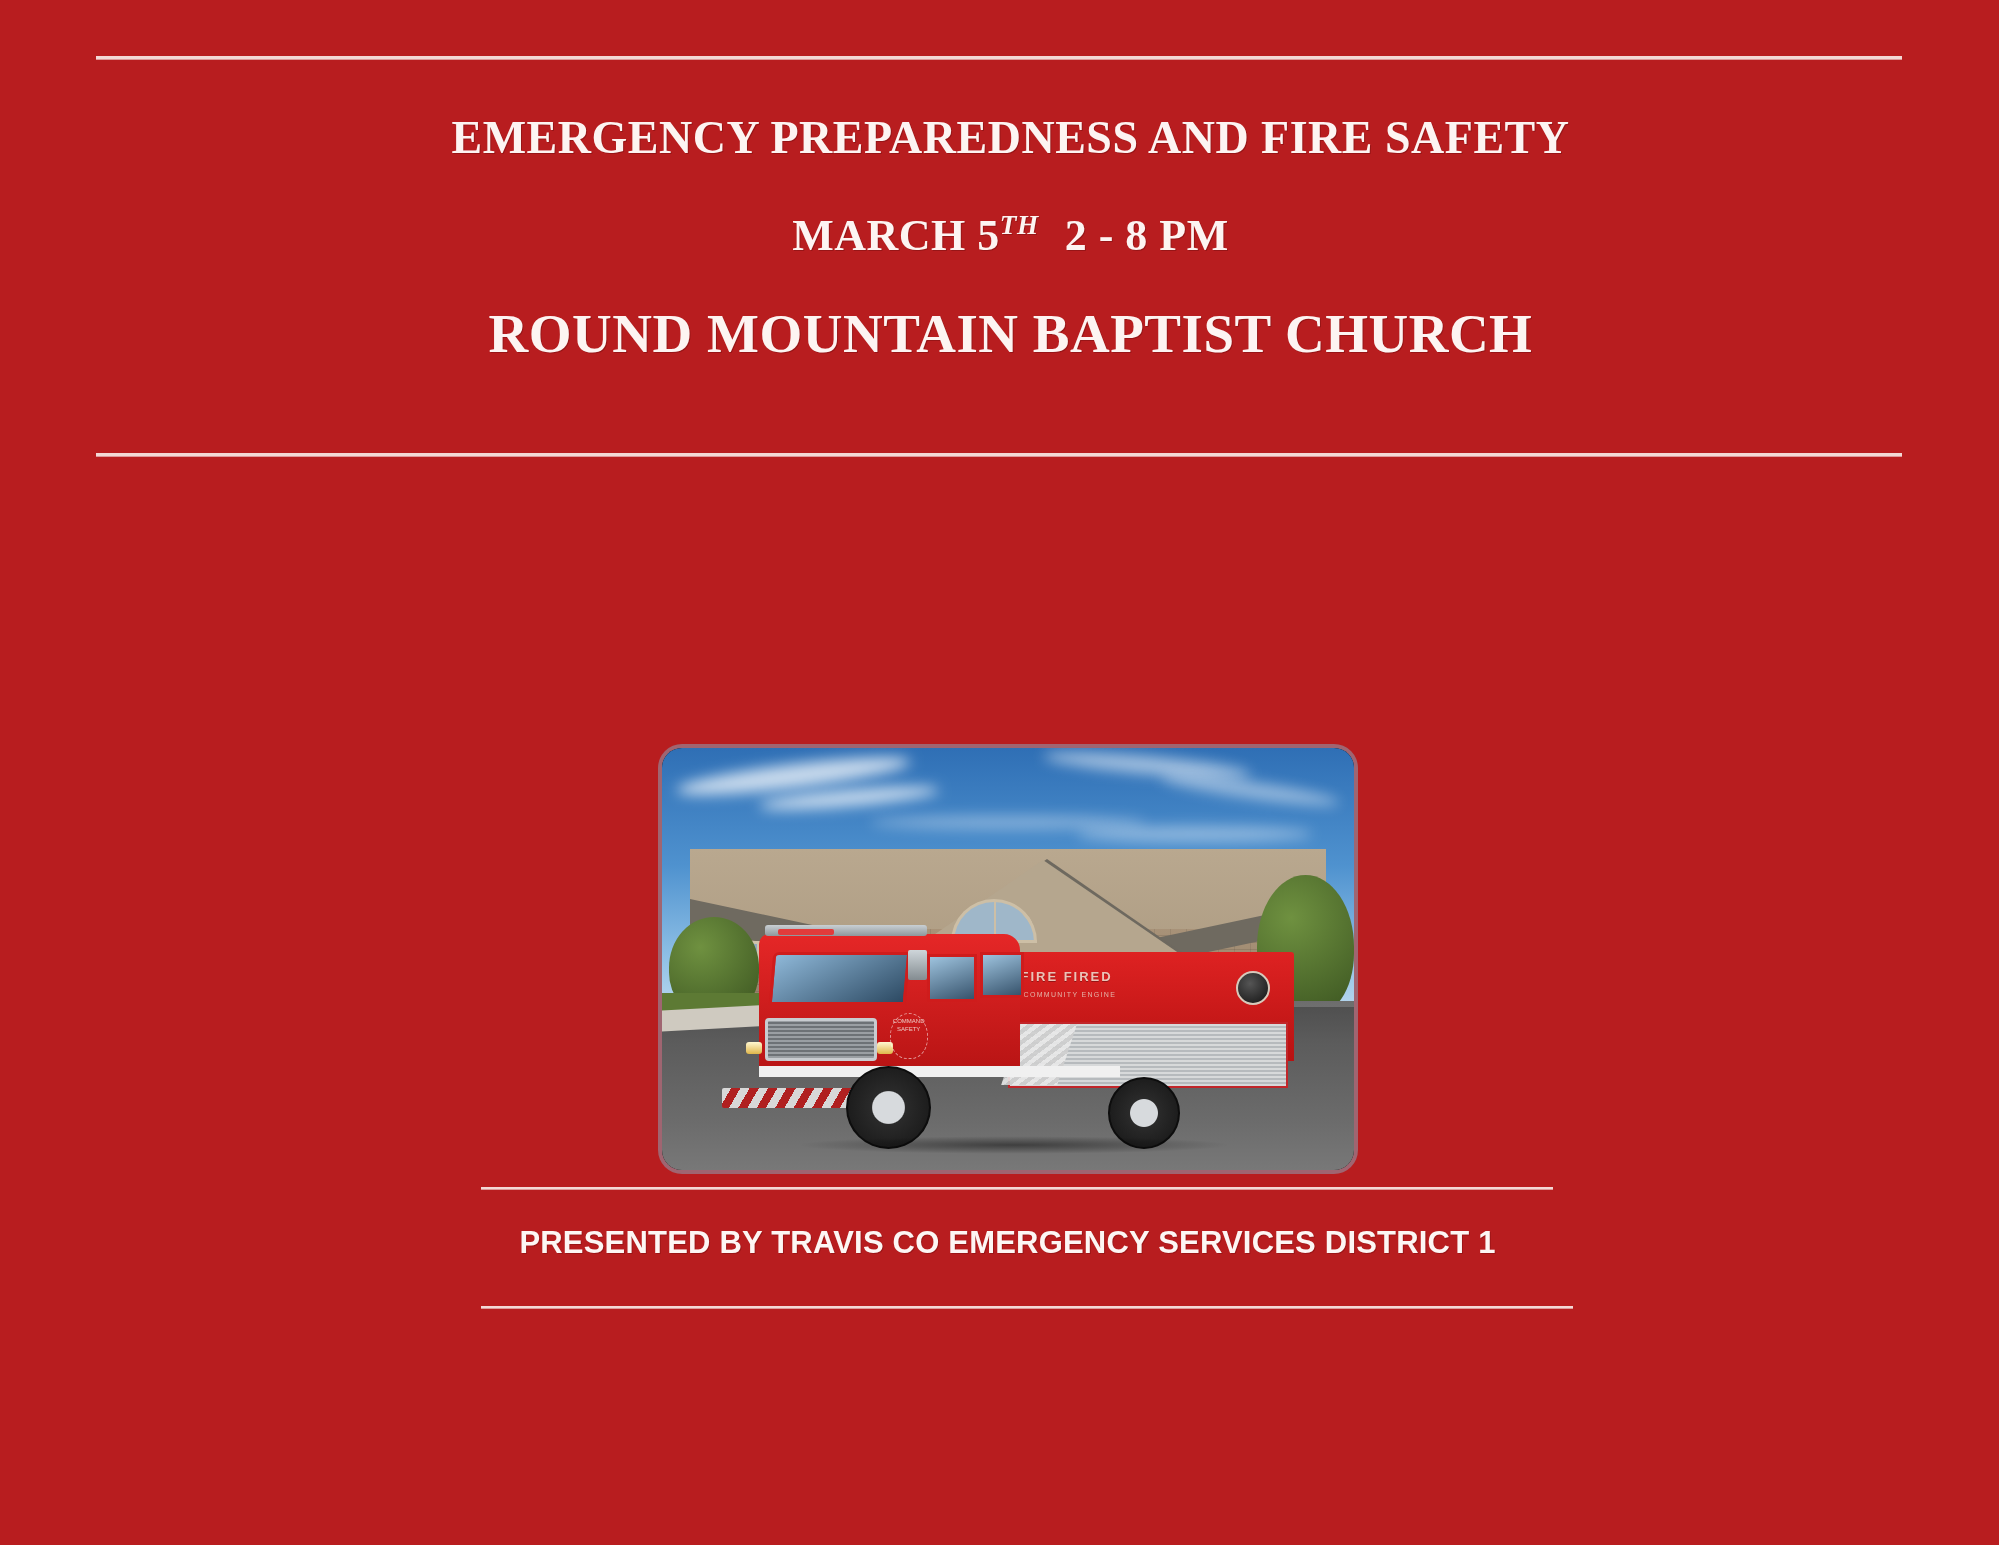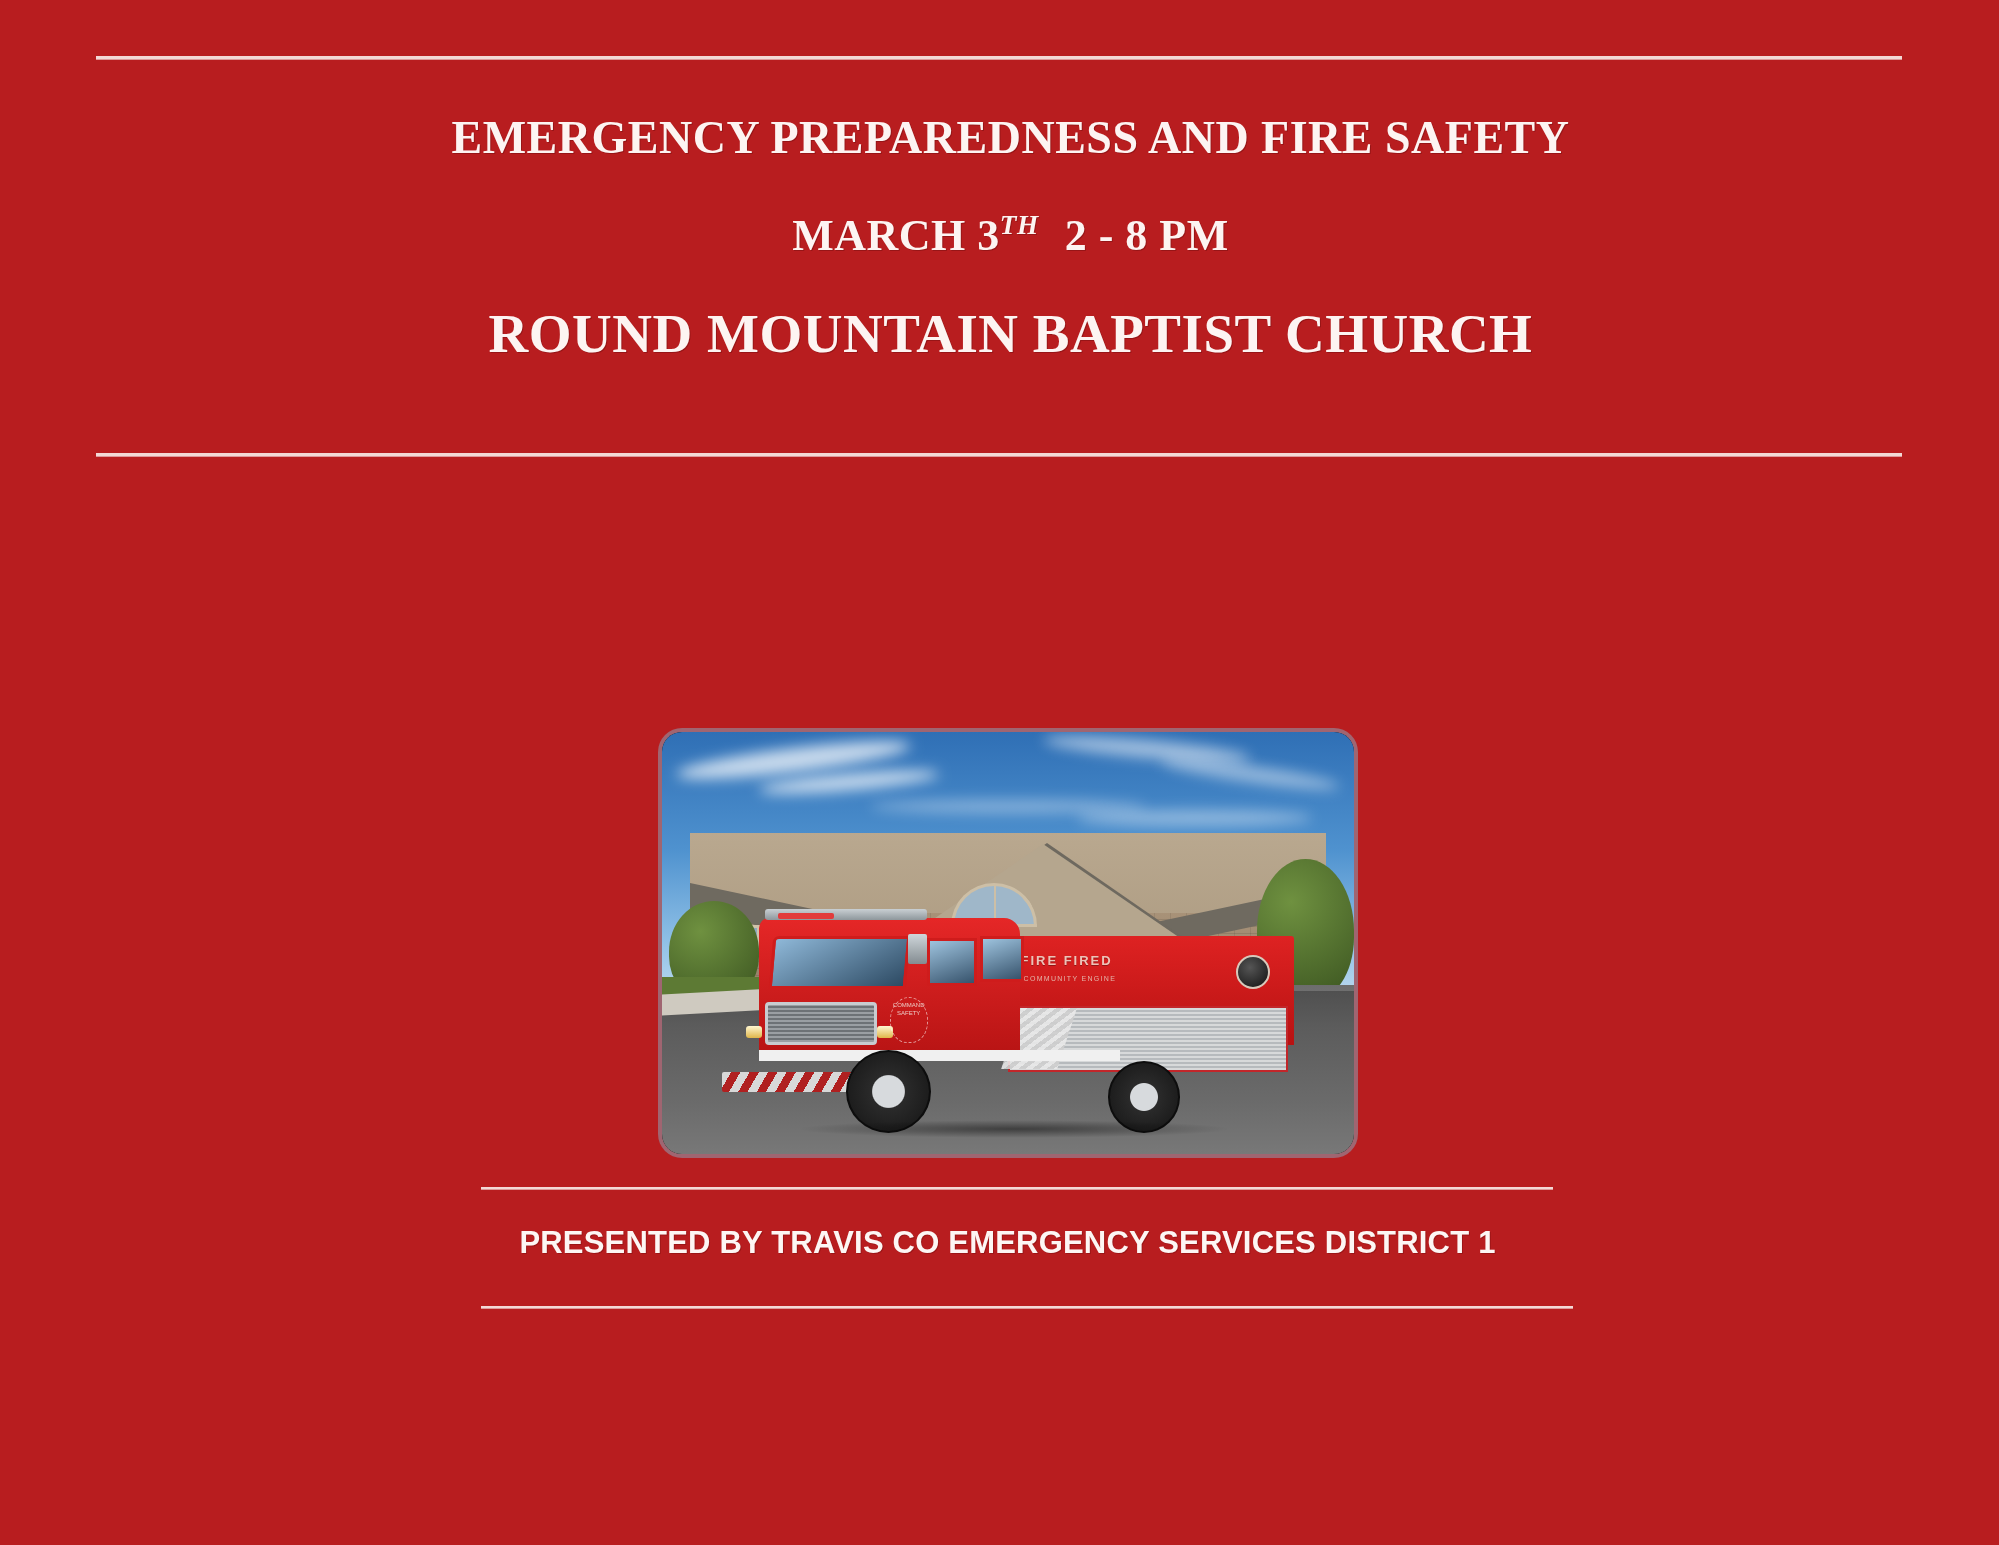--- a/index.html
+++ b/index.html
@@ -58,21 +58,21 @@
     line-height: 0;
     letter-spacing: 0.5px;
     font-style: italic;
   }
   .gap { display: inline-block; width: 26px; }
 
   
   .photo-frame {
     position: absolute;
     left: 662px;
-    top: 732px;
+    top: 748px;
     width: 692px;
     height: 422px;
     border-radius: 20px;
     overflow: hidden;
     box-shadow: 0 0 0 4px rgba(140,160,180,0.55);
     background: #000000;
   }
   .photo {
     position: absolute;
     inset: 0;
@@ -326,21 +326,21 @@
 </style>
 </head>
 <body>
 
 <div class="poster">
 
   <div class="rule rule-top"></div>
 
   <div class="heading">
     <div class="heading-line line-1">EMERGENCY PREPAREDNESS AND FIRE SAFETY</div>
-    <div class="heading-line line-2"><span>MARCH 3</span><span class="ordinal">TH</span><span class="gap"></span><span>2 - 8 PM</span></div>
+    <div class="heading-line line-2"><span>MARCH 5</span><span class="ordinal">TH</span><span class="gap"></span><span>2 - 8 PM</span></div>
     <div class="heading-line line-3">ROUND MOUNTAIN BAPTIST CHURCH</div>
   </div>
 
   <div class="rule rule-mid"></div>
 
   <div class="photo-frame">
     <div class="photo">
 
       <div class="sky">
         <div class="cloud c1"></div>

